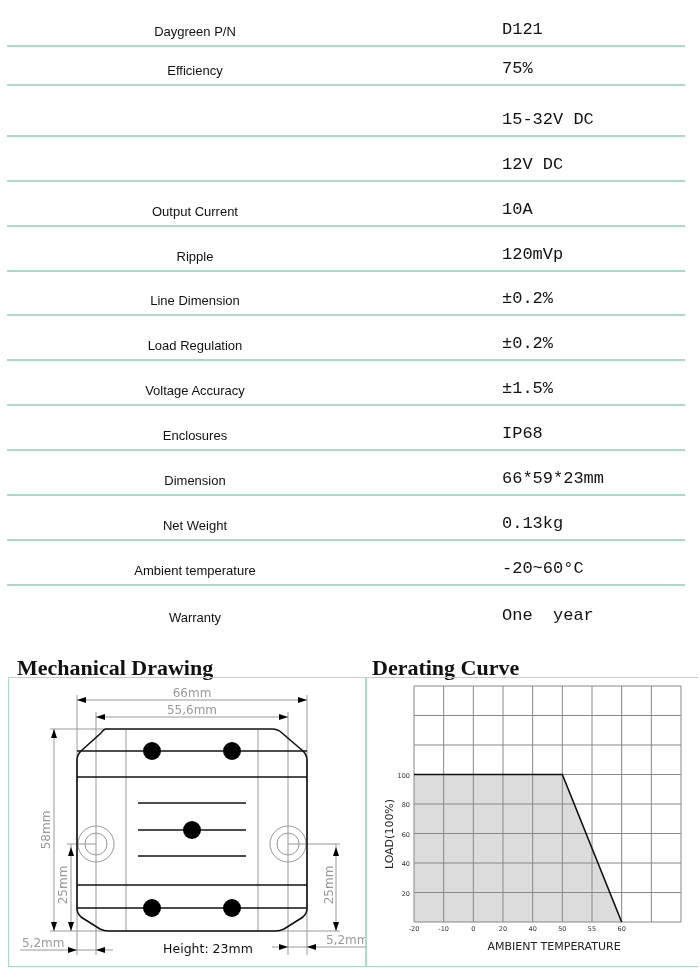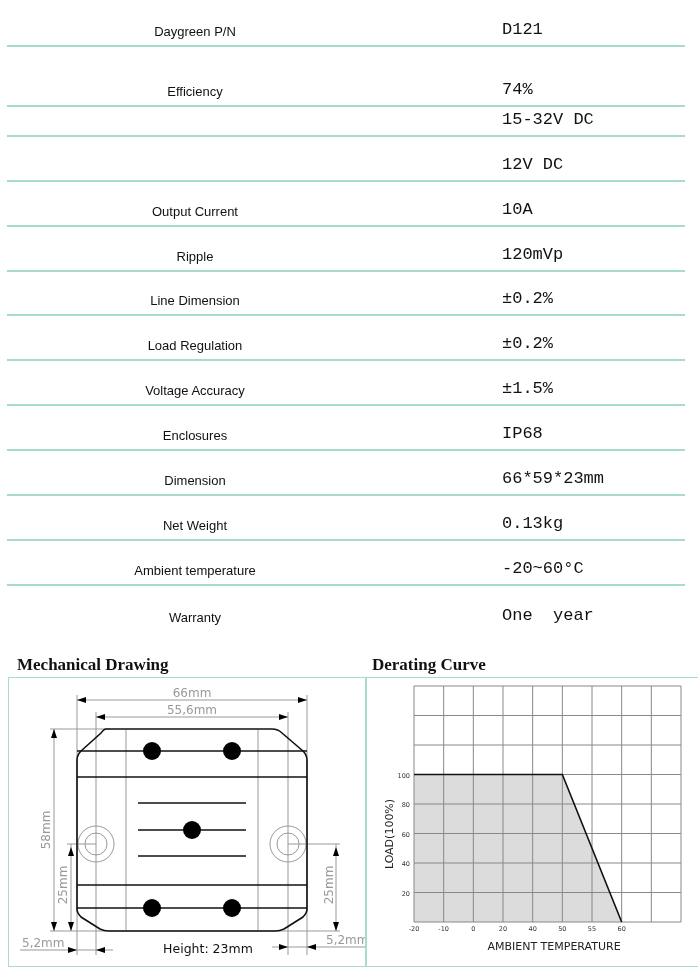--- a/index.html
+++ b/index.html
@@ -1,35 +1,35 @@
 <!DOCTYPE html>
 <html><head>
 <meta charset="utf-8">
 <style>
   html,body{margin:0;padding:0;background:#fff;}
   body{width:700px;height:968px;position:relative;overflow:hidden;font-family:"DejaVu Serif","Liberation Serif",serif;color:#111;}
   .row{position:absolute;left:7px;width:678px;height:45px;border-bottom:2px solid #a9dcc6;box-sizing:border-box;}
   .cell-l{position:absolute;left:0;width:376px;text-align:center;bottom:6px;font-family:Liberation Sans, sans-serif;font-size:13px;}
   .cell-r{position:absolute;left:455px;bottom:6px;font-family:Liberation Mono, monospace;font-size:17px;white-space:pre;margin-left:40px;}
-  .heading{position:absolute;top:655px;font-family:"Liberation Serif",serif;font-weight:bold;font-size:17px;}
+  .heading{position:absolute;top:655px;font-family:"Liberation Serif",serif;font-weight:bold;font-size:22px;}
   .box{position:absolute;left:8px;top:677px;width:690px;height:290px;box-sizing:border-box;border-top:1.5px solid #a9dcc6;border-left:1.5px solid #a9dcc6;border-bottom:1.5px solid #a9dcc6;}
   .divider{position:absolute;left:365px;top:677px;width:1.5px;height:290px;background:#a9dcc6;}
   svg text{font-family:"DejaVu Sans","Liberation Sans",sans-serif;}
 </style>
 </head>
 <body>
 
 <div id="spec-table">
     <div class="row" style="top: 2px;">
       <div class="cell-l">Daygreen P/N</div>
       <div class="cell-r">D121</div>
     </div>
-    <div class="row" style="top: 62px;">
+    <div class="row" style="top: 41px;">
       <div class="cell-l">Efficiency</div>
-      <div class="cell-r">74%</div>
+      <div class="cell-r">75%</div>
     </div>
     <div class="row" style="top: 91.8px;">
       <div class="cell-r">15-32V DC</div>
     </div>
     <div class="row" style="top: 136.7px;">
       <div class="cell-r">12V DC</div>
     </div>
     <div class="row" style="top: 181.6px;">
       <div class="cell-l">Output Current</div>
       <div class="cell-r">10A</div>

